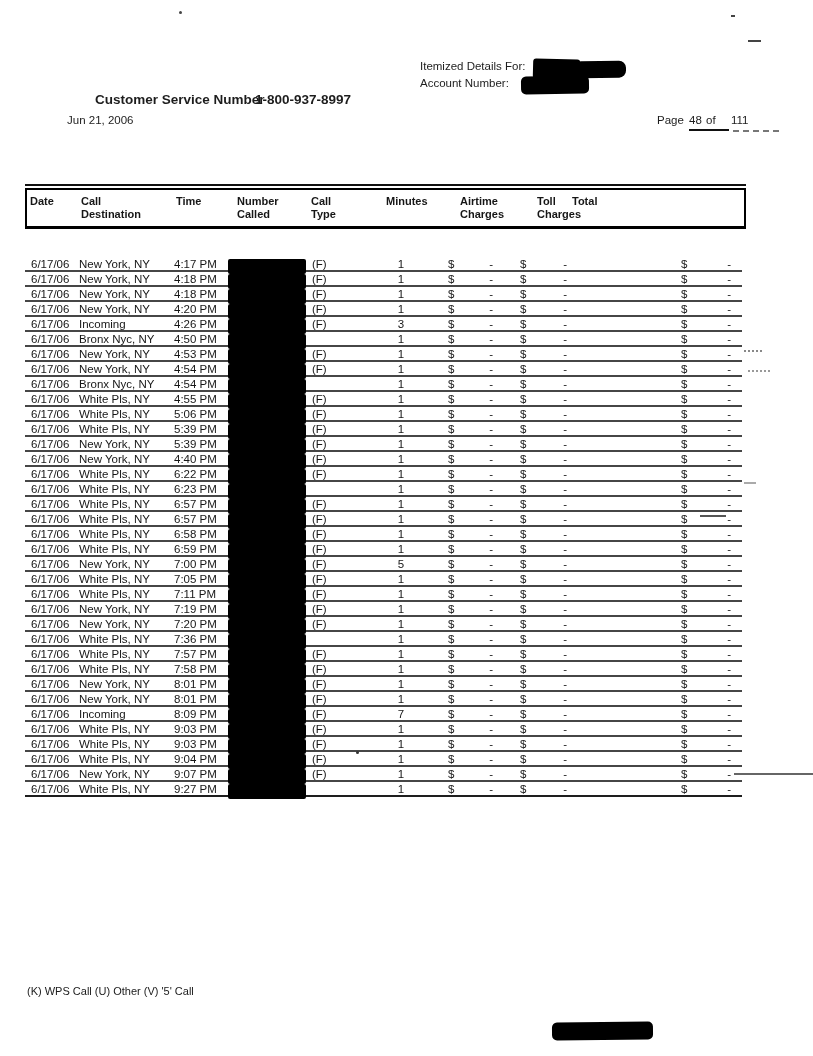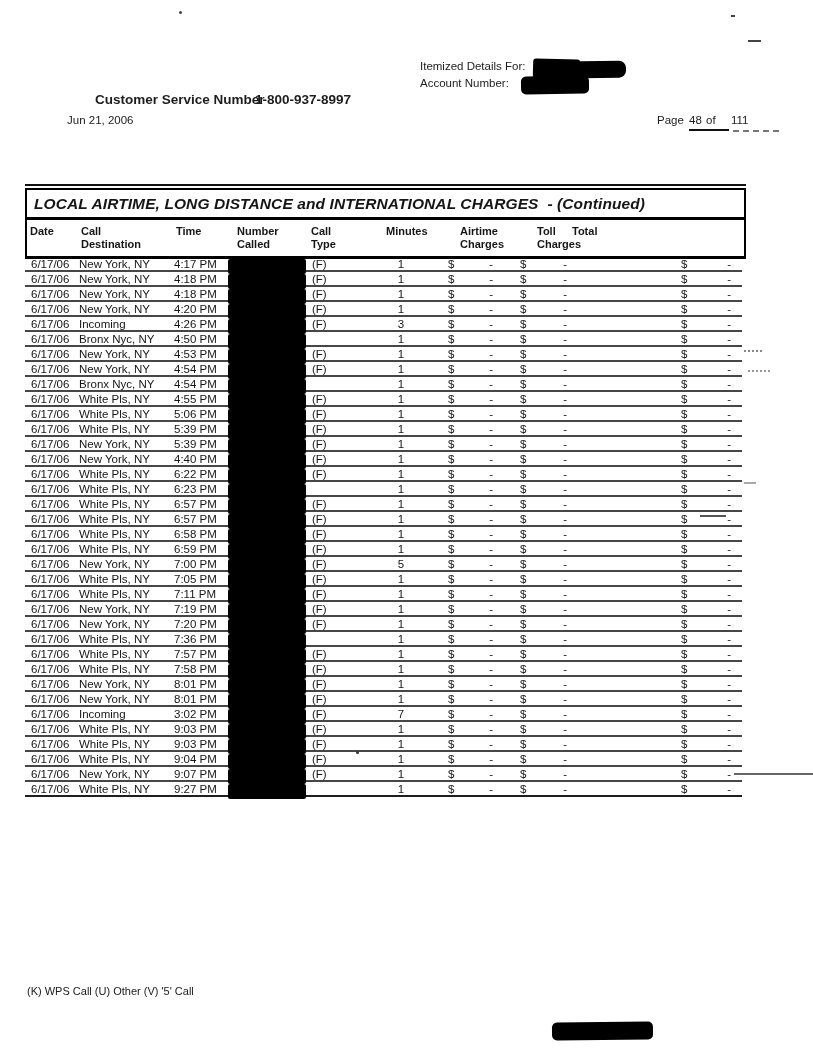--- a/index.html
+++ b/index.html
@@ -76,21 +76,20 @@
   <span class="abs lbl bold" style="left:255px; top:92px; font-size:13.5px;">1-800-937-8997</span>
   <span class="abs lbl" style="left:67px; top:114px;">Jun 21, 2006</span>
 
   <span class="abs lbl" style="left:643px; top:114px;margin-left:14px;">Page</span>
   <span class="abs lbl" style="left:689px; top:114px;">48</span>
   <span class="abs lbl" style="left:706px; top:114px;">of</span>
   <span class="abs lbl" style="left:731px; top:114px;">111</span>
   <div class="art" style="left:689px; top:129px; width:40px; height:2px; background:#111;"></div>
 
   <div class="tablebox">
-    <div class="title-row">LOCAL AIRTIME, LONG DISTANCE and INTERNATIONAL CHARGES  - (Continued)</div>
     <div class="grid header-row">
       <span class="h h-date">Date</span>
       <span class="h h-dest">Call
 Destination</span>
       <span class="h">Time</span>
       <span class="h h-num">Number
 Called</span>
       <span class="h h-type">Call
 Type</span>
       <span class="h h-min">Minutes</span>
@@ -789,21 +788,21 @@
       </span>
       <span class="money m-total">
         <span>$</span>
         <span>-</span>
       </span>
     </div>
 
     <div class="grid row">
       <span class="c-date">6/17/06</span>
       <span class="c-dest">Incoming</span>
-      <span class="c-time">3:02 PM</span>
+      <span class="c-time">8:09 PM</span>
       <span class="c-num">
           <span class="numbar"></span>
         </span>
       <span class="c-type">(F)</span>
       <span class="c-min">7</span>
       <span class="money m-air">
         <span>$</span>
         <span>-</span>
       </span>
       <span class="money m-toll">

